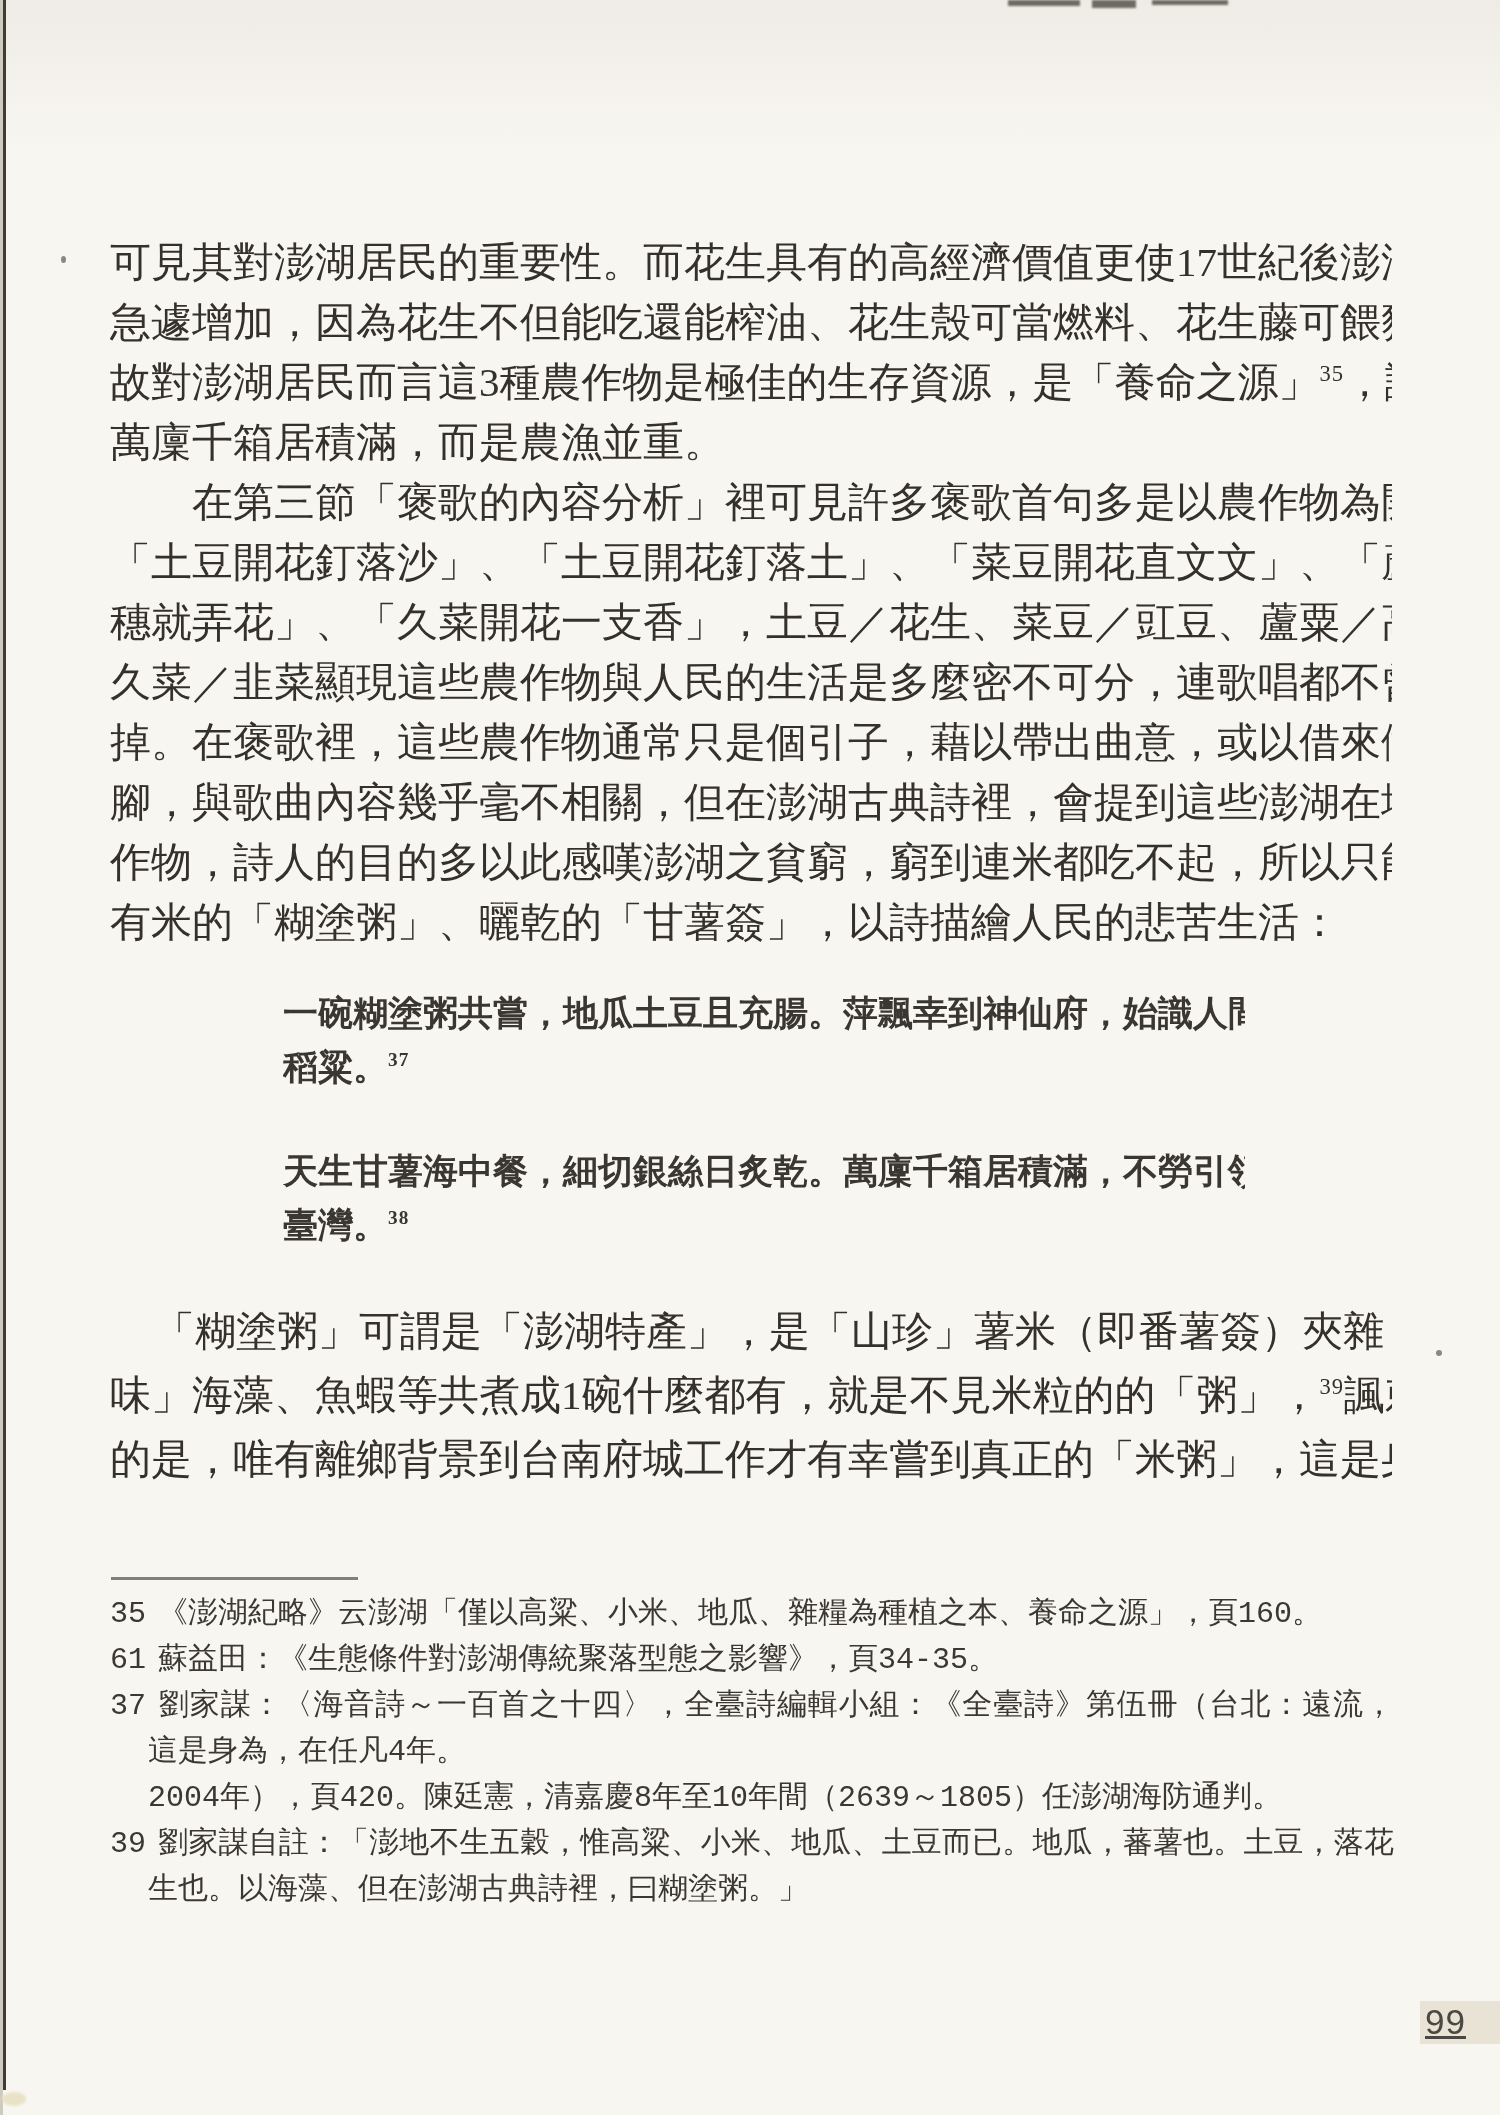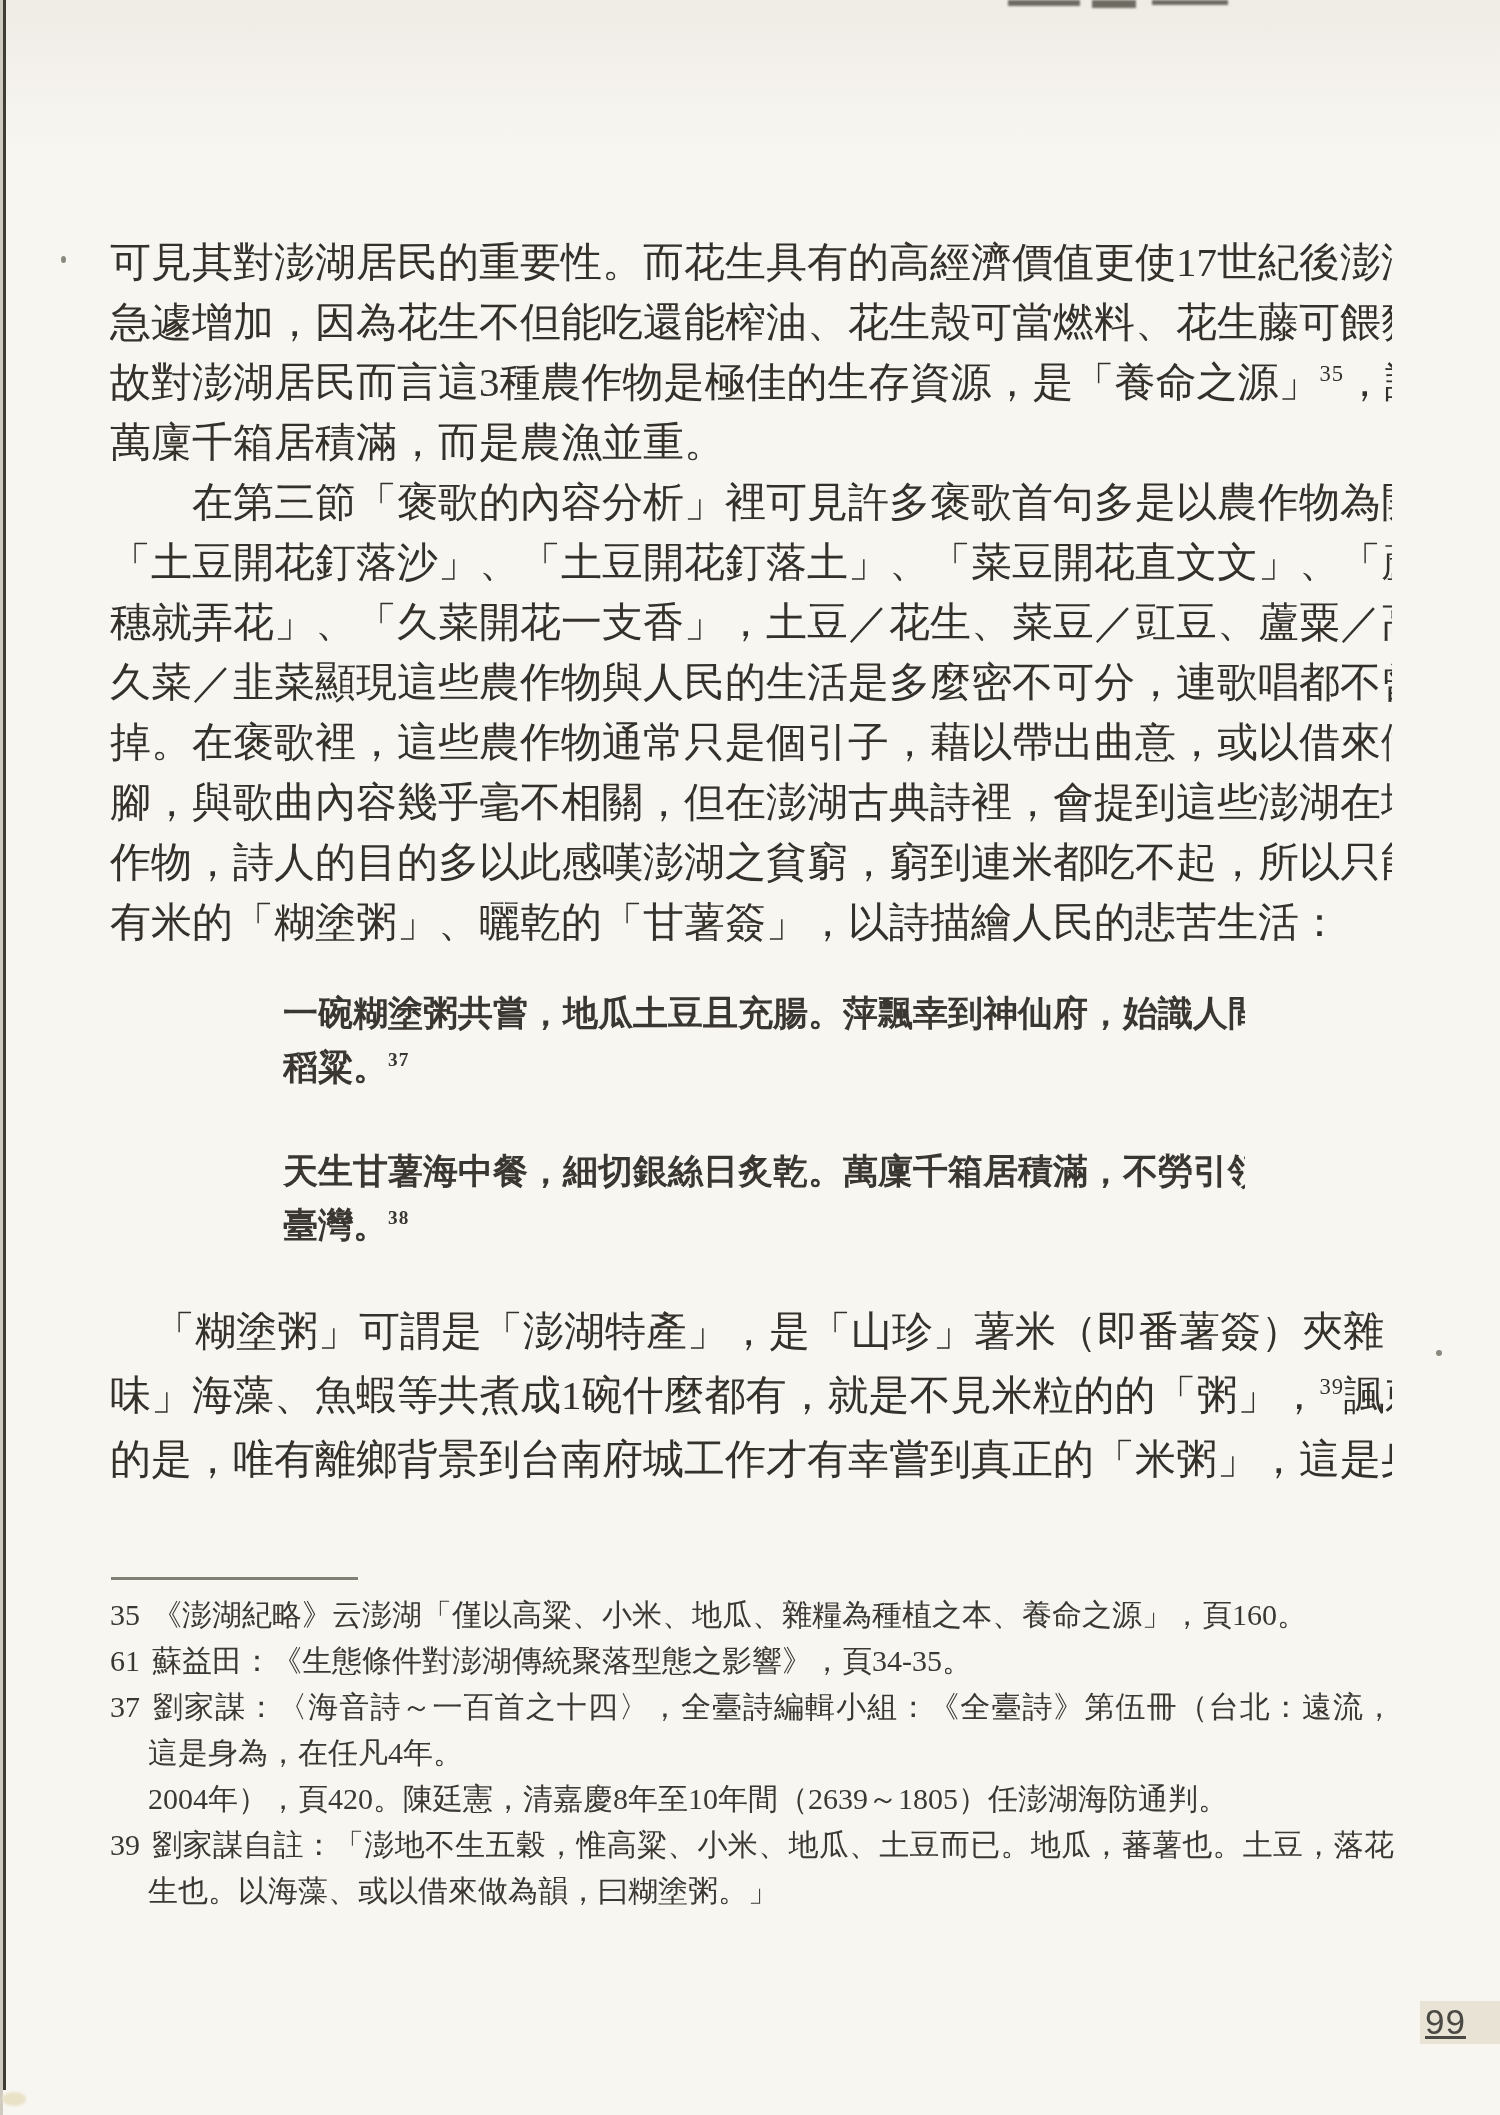--- a/index.html
+++ b/index.html
@@ -48,21 +48,21 @@
   .quote .line { height: 54px; line-height: 52px; }
   .block-quote1 { top: 988px; }
   .block-quote2 { top: 1146px; }
 
   sup.supref { font-size: 0.55em; vertical-align: super; line-height: 0; letter-spacing: 1px; }
 
   .fn-rule { position: absolute; left: 111px; top: 1577px; width: 247px; height: 3px;
     background: #827f77; }
   .block-footnotes { top: 1592px; left: 110px; width: 1284px; font-size: 30px; color: #3b3833; }
   .block-footnotes .line { height: 46px; line-height: 45px;
-    text-align: left; text-align-last: auto; }
+    text-align: left; text-align-last: auto; font-family: Liberation Mono, monospace; }
   .block-footnotes .line.full { text-align: justify; text-align-last: justify; }
   .block-footnotes .line.cont { padding-left: 38px; }
   .fn-marker { margin-right: 12px; }
 
   .pagenum-highlight { position: absolute; left: 1420px; top: 2001px; width: 80px; height: 43px;
     background: #e8e3d5; }
   .page-number { position: absolute; left: 1425px; top: 2003px;
     font-family: "Liberation Sans", "DejaVu Sans", sans-serif;
     font-size: 35px; line-height: 38px; color: #4a4843; letter-spacing: 1px; text-decoration: underline; }
 </style>
@@ -113,18 +113,18 @@
 
   <div class="fn-rule"></div>
 
   <div class="block block-footnotes">
       <div class="line last"><span class="fn-marker">35</span>《澎湖紀略》云澎湖「僅以高粱、小米、地瓜、雜糧為種植之本、養命之源」，頁160。</div>
       <div class="line last"><span class="fn-marker">61</span>蘇益田：《生態條件對澎湖傳統聚落型態之影響》，頁34-35。</div>
       <div class="line full"><span class="fn-marker">37</span>劉家謀：〈海音詩～一百首之十四〉，全臺詩編輯小組：《全臺詩》第伍冊（台北：遠流，</div>
       <div class="line last cont">這是身為，在任凡4年。</div>
       <div class="line last cont">2004年），頁420。陳廷憲，清嘉慶8年至10年間（2639～1805）任澎湖海防通判。</div>
       <div class="line full"><span class="fn-marker">39</span>劉家謀自註：「澎地不生五穀，惟高粱、小米、地瓜、土豆而已。地瓜，蕃薯也。土豆，落花</div>
-      <div class="line last cont">生也。以海藻、或以借來做為韻，曰糊塗粥。」</div>
+      <div class="line last cont">生也。以海藻、但在澎湖古典詩裡，曰糊塗粥。」</div>
     </div>
 
   <div class="pagenum-highlight"></div>
   <div class="page-number">99</div>
 </div>
 
 </body></html>

